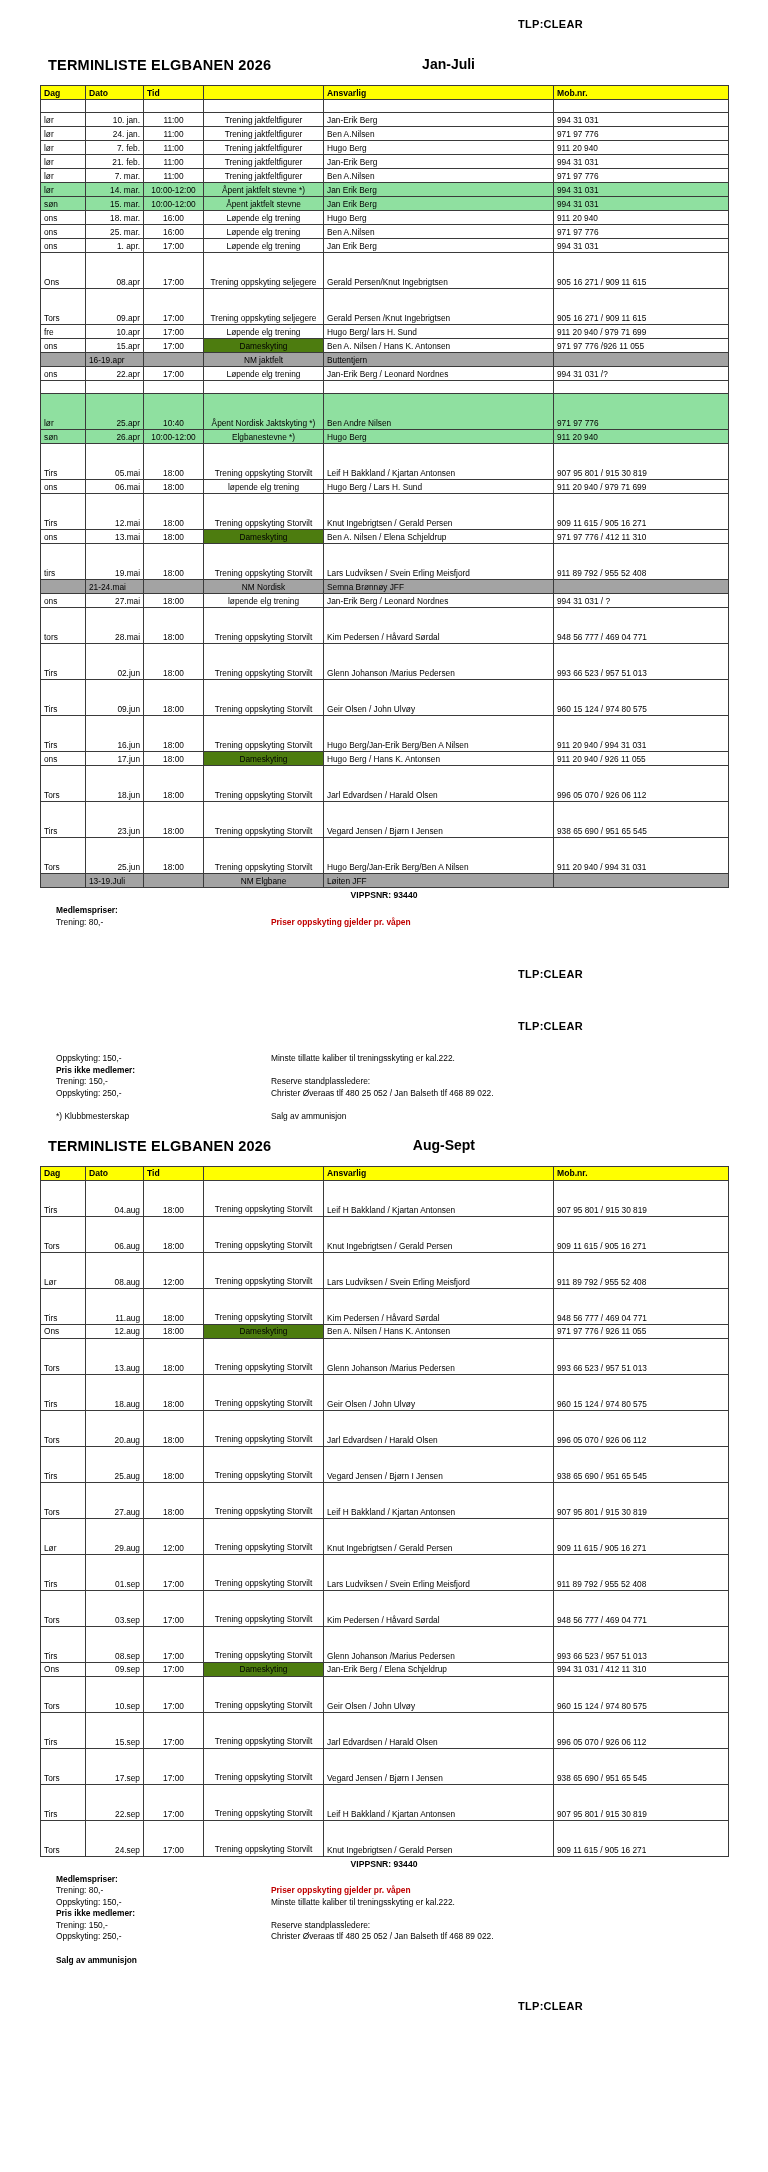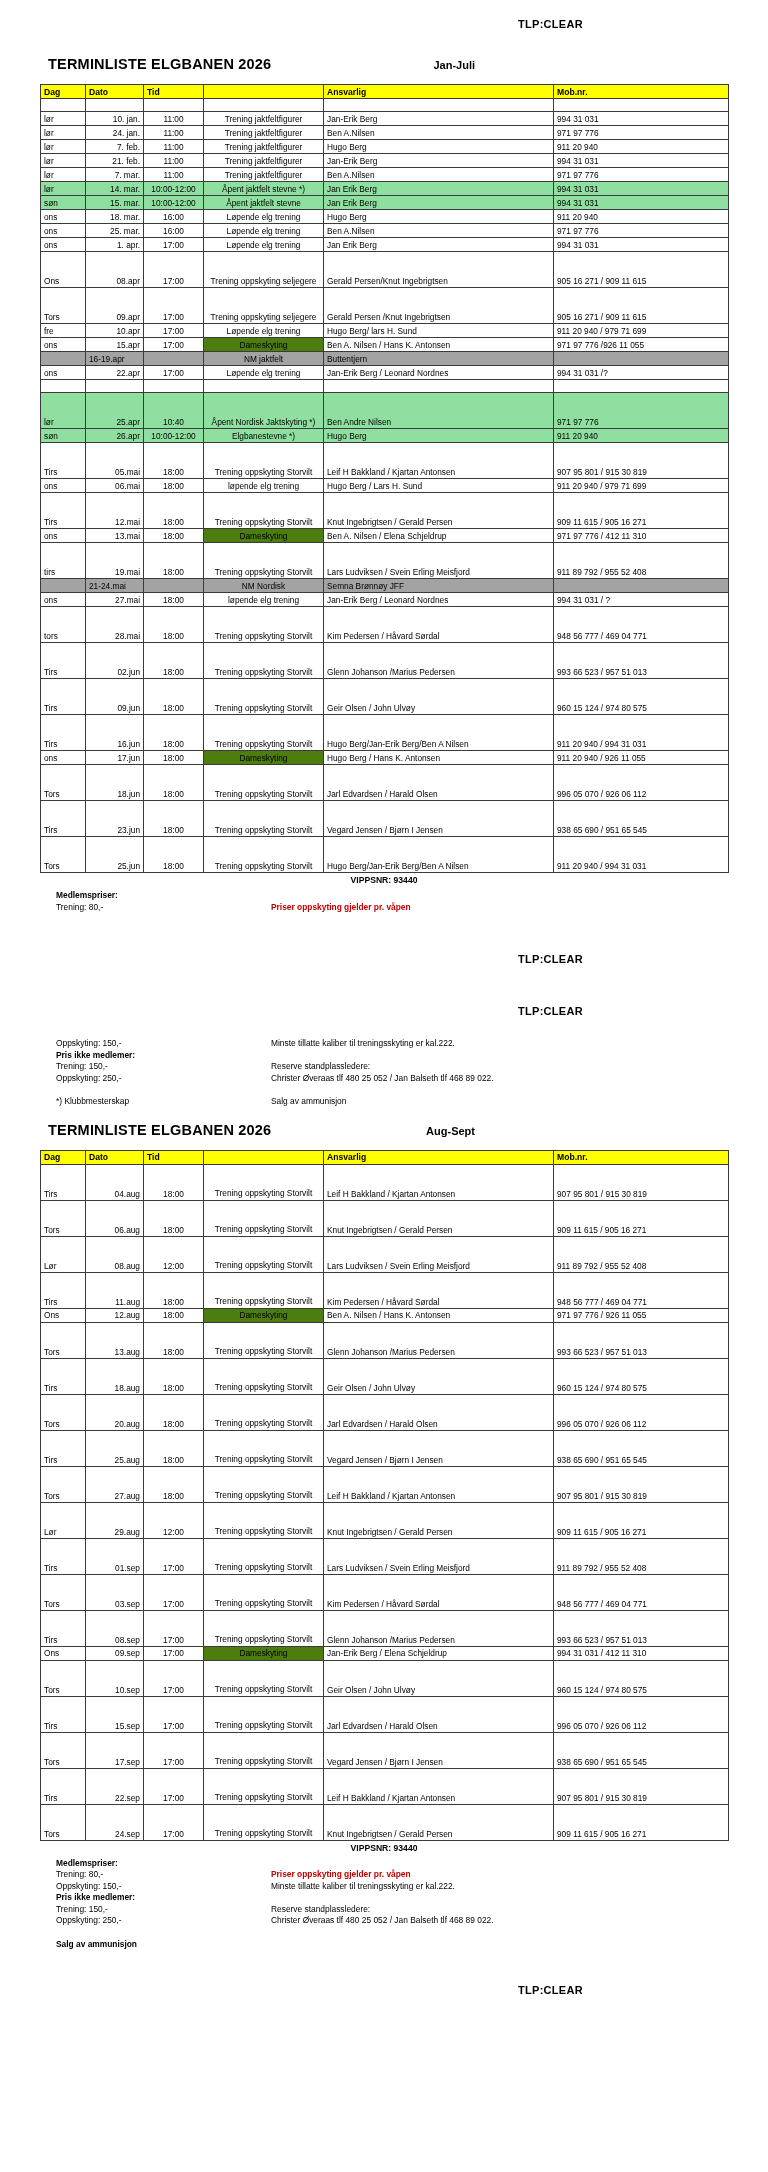--- a/index.html
+++ b/index.html
@@ -1,21 +1,21 @@
 <!DOCTYPE html>
 <html><head>
 <meta charset="utf-8">
 <style>
   html,body{margin:0;padding:0;background:#ffffff;}
   body{width:768px;font-family:"Liberation Sans",sans-serif;color:#000;}
   .page{width:625px;position:relative;}
   .tlp{font-size:11px;font-weight:600;text-align:right;padding-right:42px;letter-spacing:.3px;}
   .title-row{display:flex;align-items:flex-end;padding:0 42px 0 48px;}
   .doc-title{font-size:14.5px;font-weight:bold;letter-spacing:.2px;}
-  .doc-period{font-size:11px;font-weight:bold;margin-left:auto;margin-right:108px;padding-bottom:1px;}
+  .doc-period{font-size:14px;font-weight:bold;margin-left:auto;margin-right:108px;padding-bottom:1px;}
   table.sched{border-collapse:collapse;width:688px;margin:0 0 0 40px;table-layout:fixed;font-size:8.3px;}
   table.sched td,table.sched th{border:1px solid #3a3a3a;padding:0 3px;height:13px;vertical-align:middle;overflow:hidden;white-space:nowrap;}
   thead th{background:#ffff00;font-weight:bold;text-align:left;height:14px;font-size:8.6px;}
   col.c-dag{width:45px;}
   col.c-dato{width:58px;}
   col.c-tid{width:60px;}
   col.c-akt{width:120px;}
   col.c-ans{width:230px;}
   col.c-mob{width:175px;}
   td.dag{text-align:left;}
@@ -350,20 +350,28 @@
           <td class="mob">938 65 690 / 951 65 545</td>
         </tr>
         <tr class="tall">
           <td class="dag">Tors</td>
           <td class="dato">25.jun</td>
           <td class="tid">18:00</td>
           <td class="akt">Trening oppskyting Storvilt</td>
           <td class="ans">Hugo Berg/Jan-Erik Berg/Ben A Nilsen</td>
           <td class="mob">911 20 940 / 994 31 031</td>
         </tr>
+        <tr class="yellow">
+          <td class="dag"></td>
+          <td class="dato">13-19.Juli</td>
+          <td class="tid"></td>
+          <td class="akt">NM Elgbane</td>
+          <td class="ans">Løiten JFF</td>
+          <td class="mob"></td>
+        </tr>
       </tbody>
   </table>
 
   <div class="vipps">VIPPSNR: 93440</div>
 
   <div class="notes">
     <div class="line">
         <span class="lbl bold">Medlemspriser:</span>
       </div>
     <div class="line">

